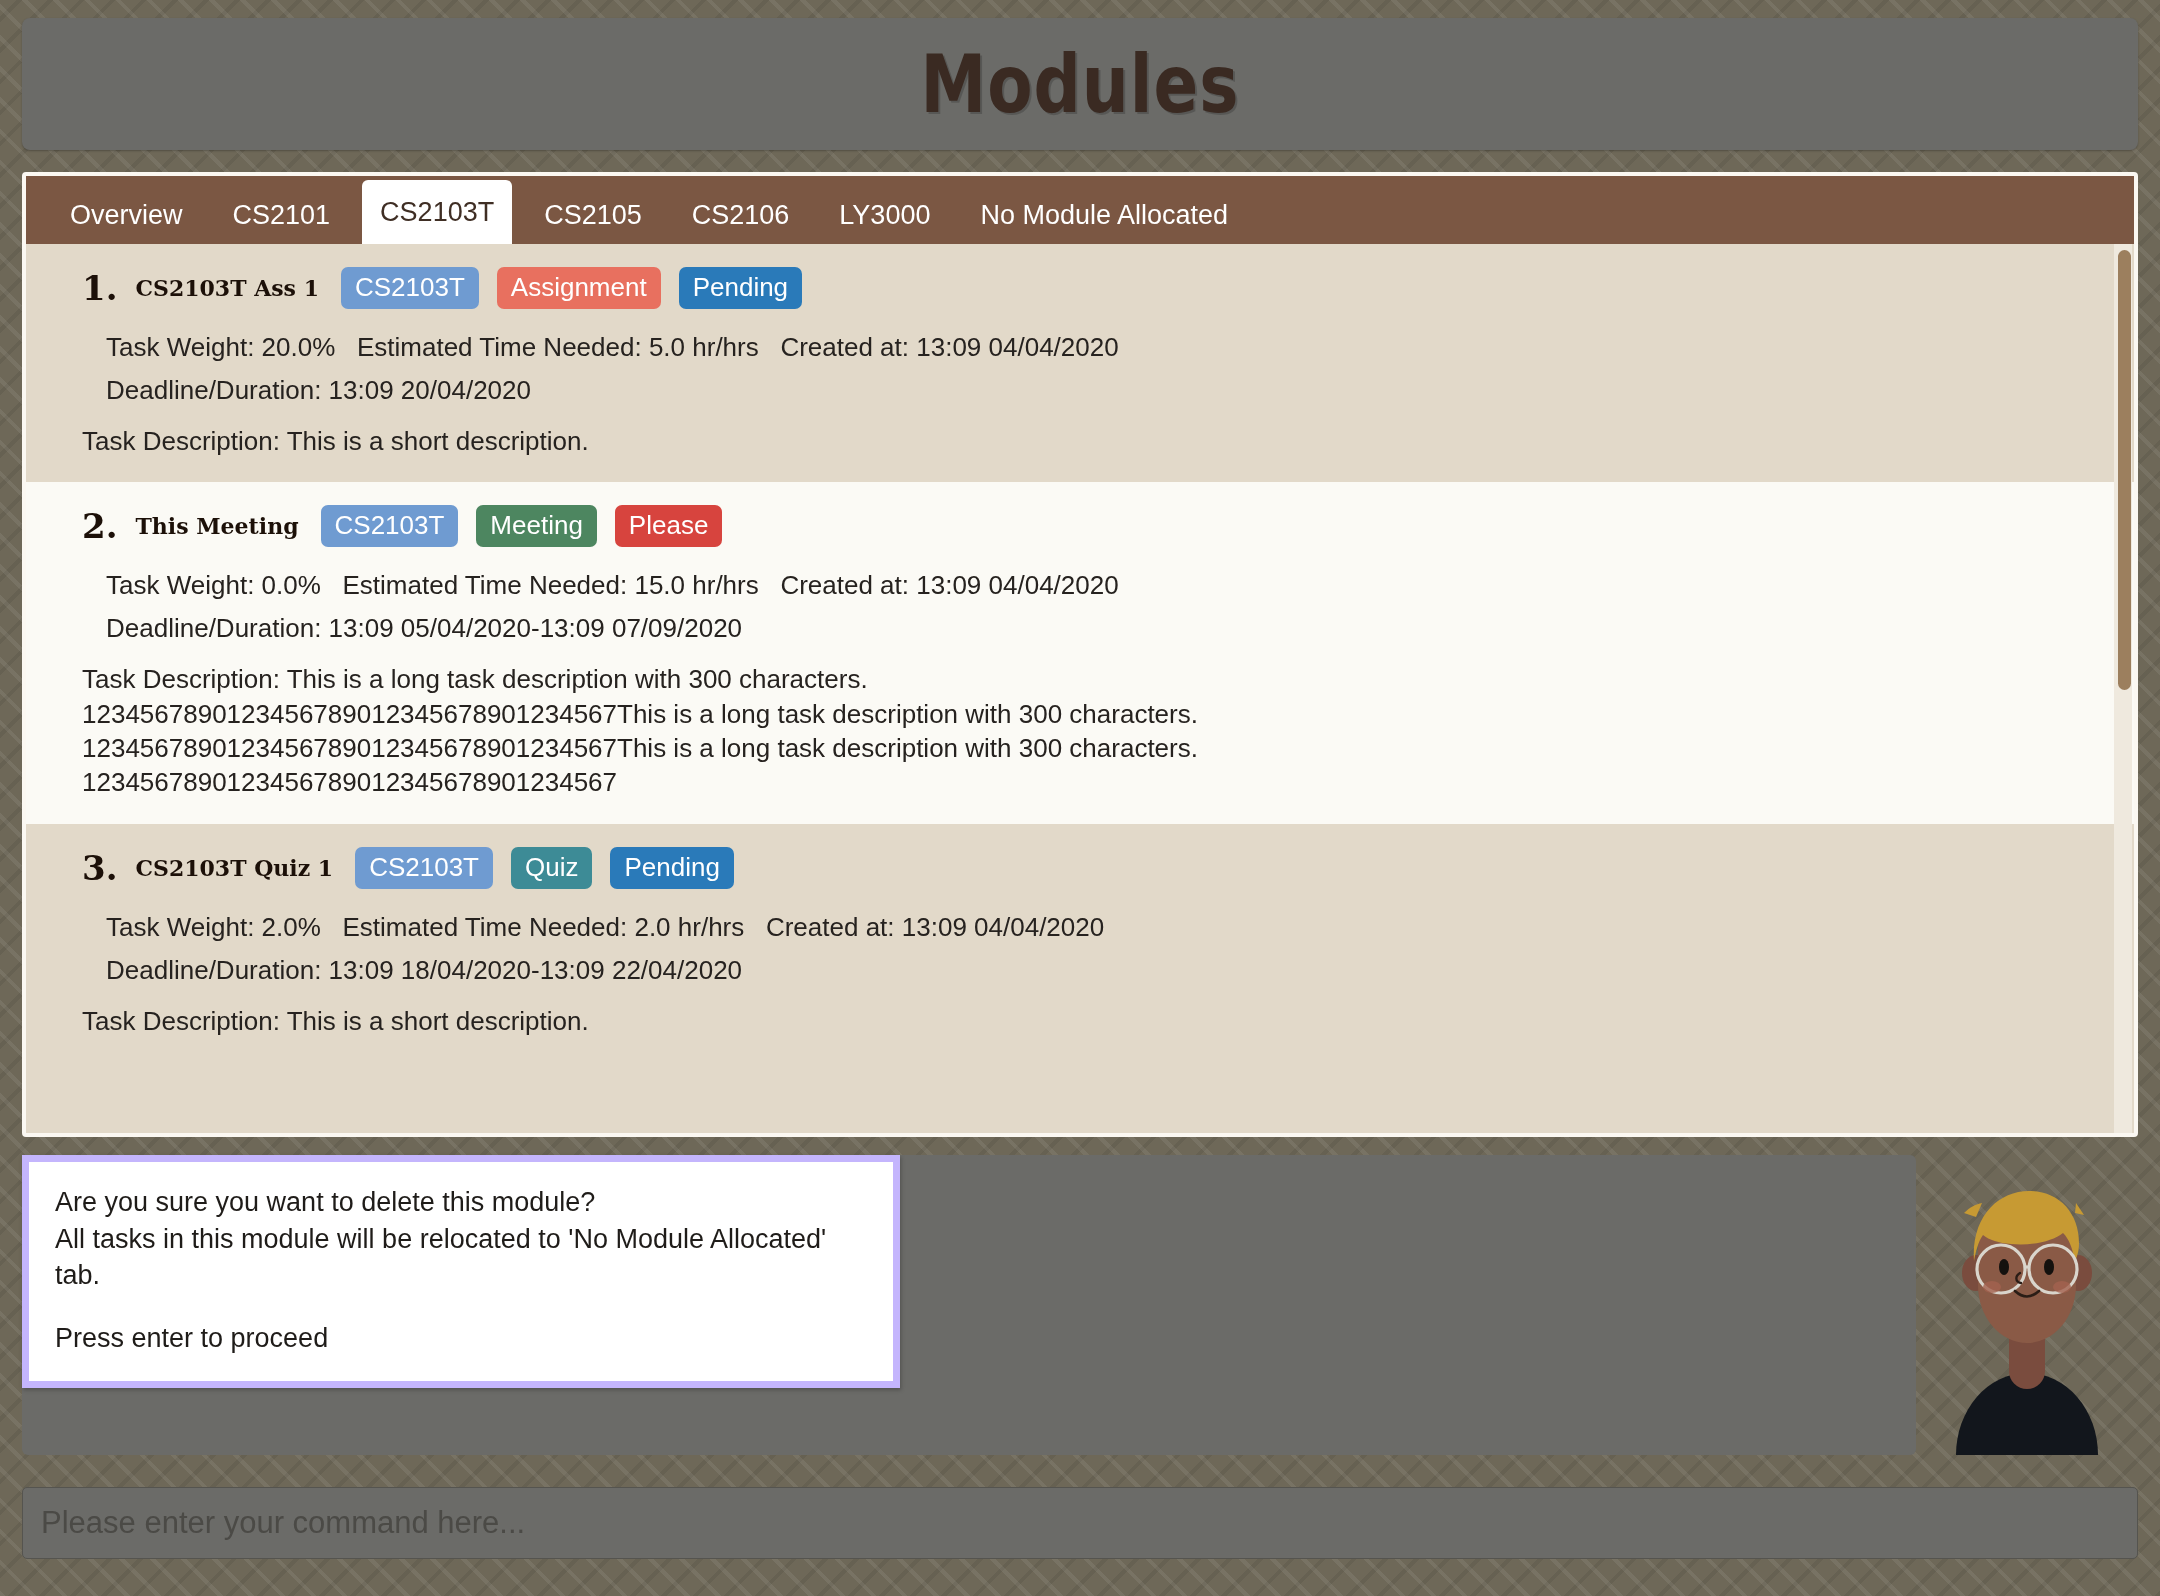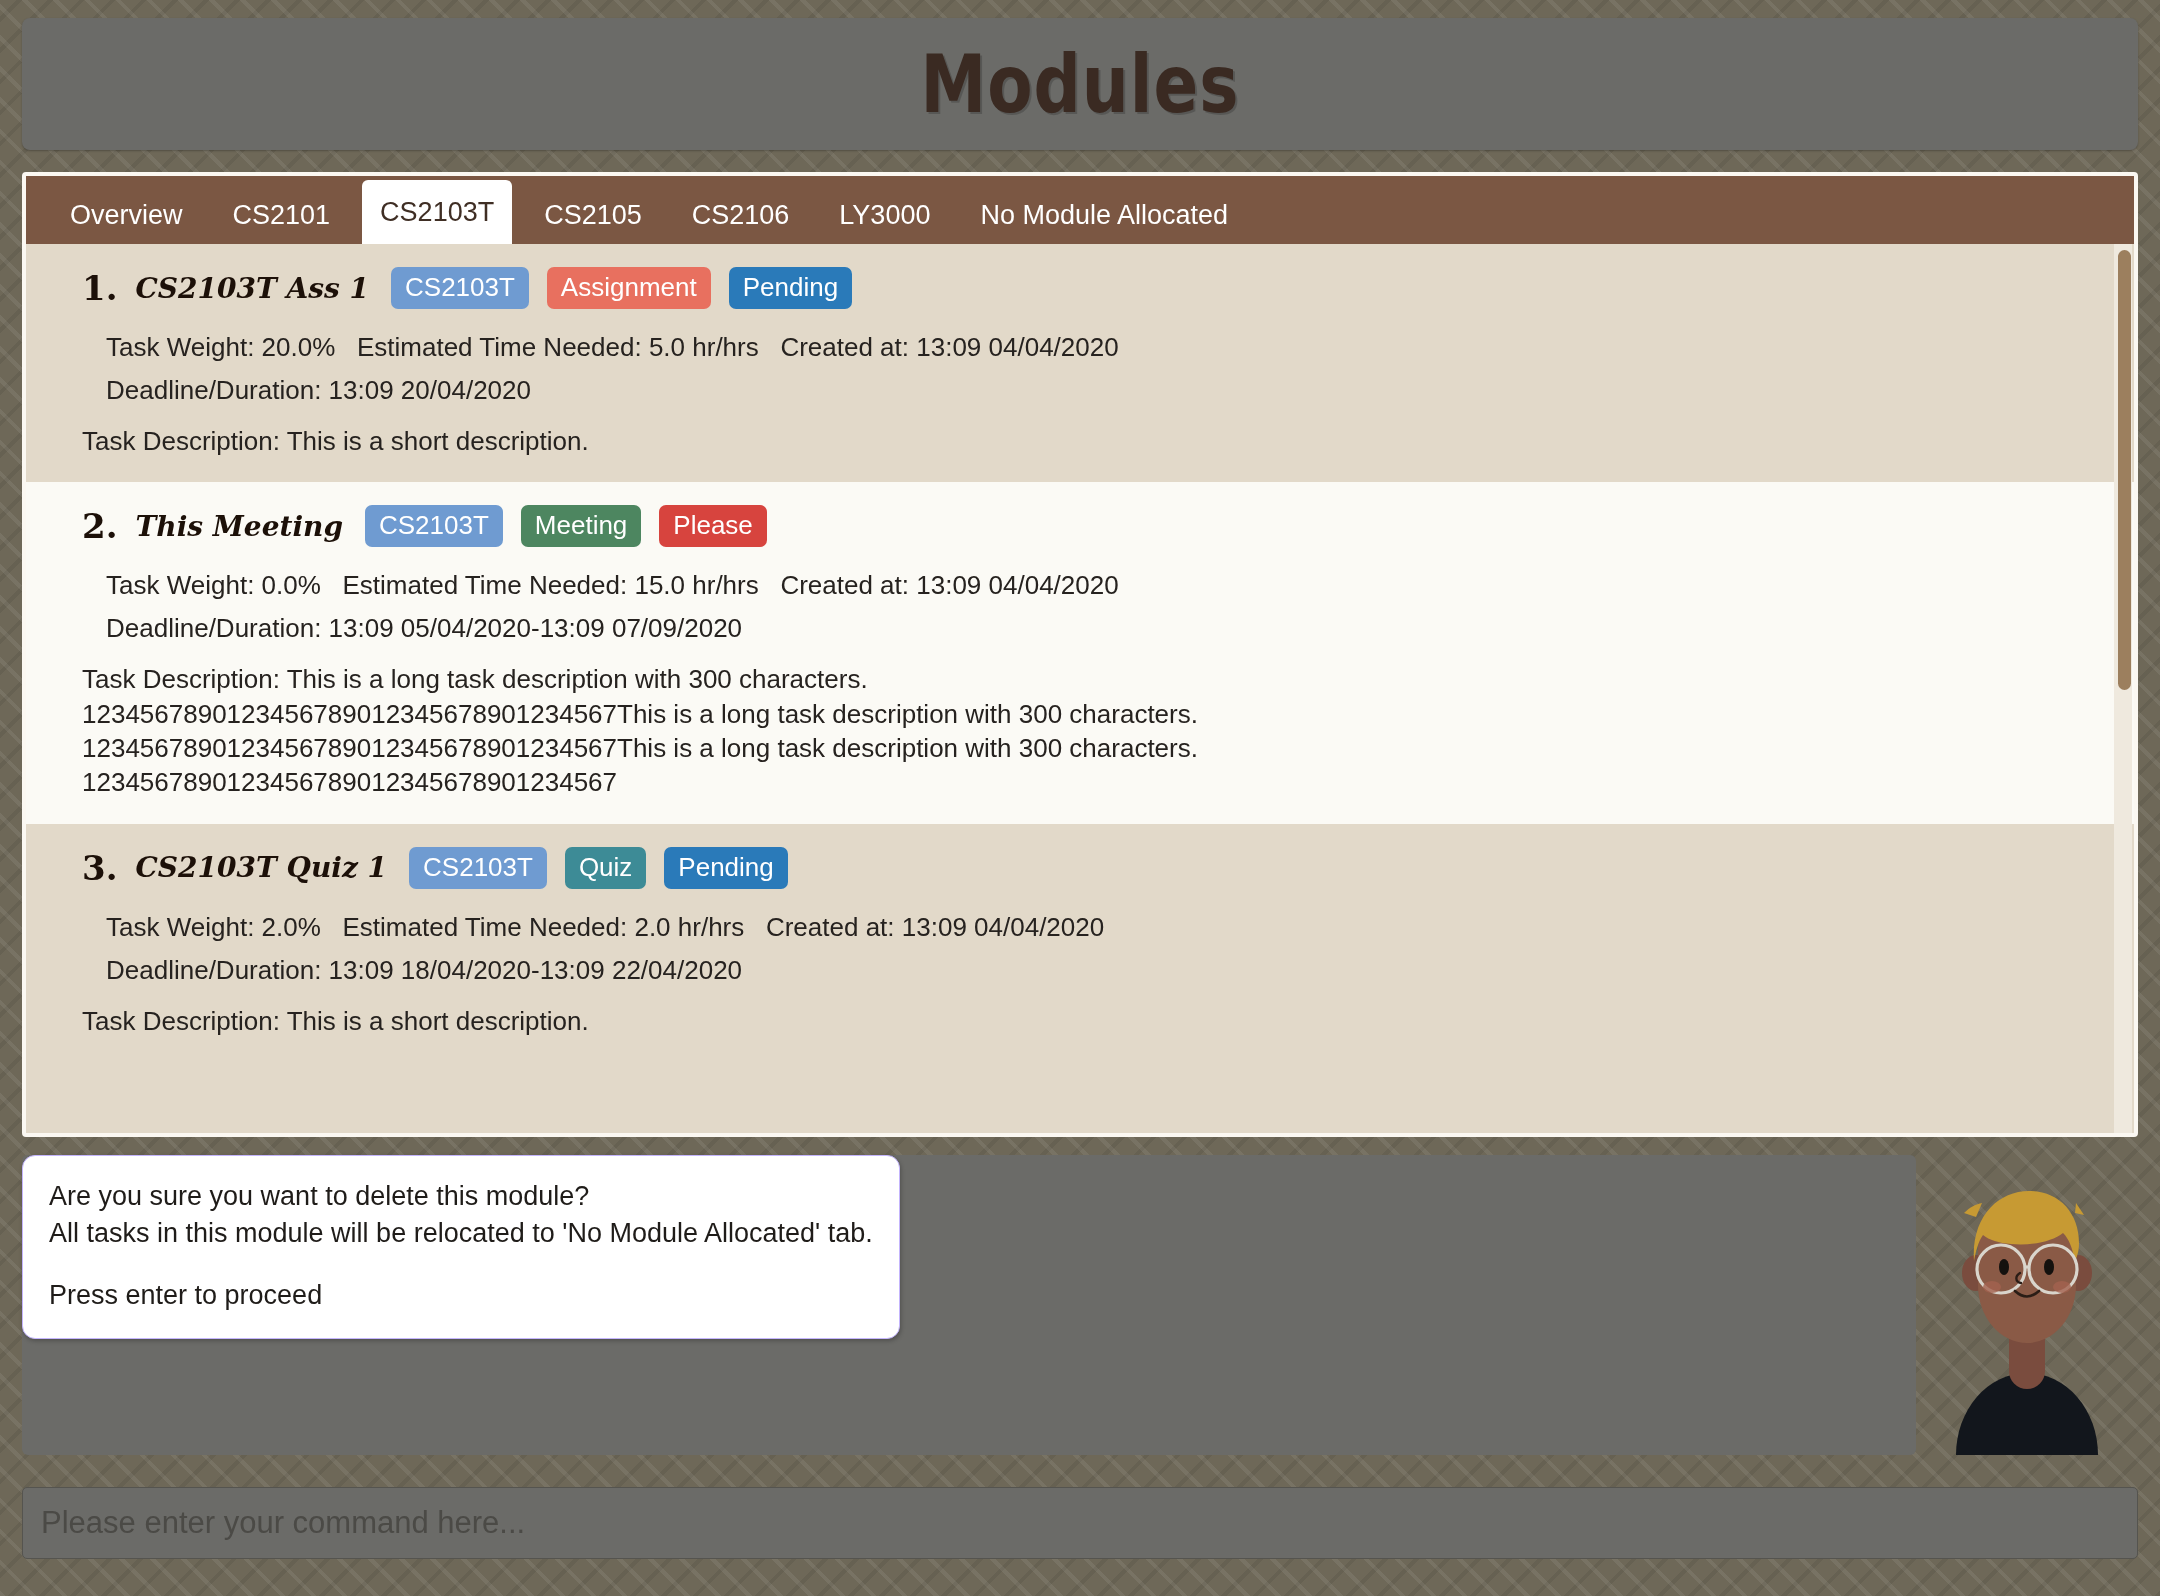--- a/index.html
+++ b/index.html
@@ -115,25 +115,24 @@
   .task-index {
     font-family: "DejaVu Serif", serif;
     font-weight: bold;
     font-size: 34px;
     color: #1c1008;
     margin-right: 18px;
   }
   .task-title {
     font-family: "DejaVu Serif", serif;
     font-weight: bold;
-    font-size: 28px;
+    font-size: 22px;
     color: #1c1008;
     margin-right: 22px;
     white-space: nowrap;
-    font-style: italic;
   }
   .badge {
     font-family: "Liberation Sans", sans-serif;
     font-size: 26px;
     color: #ffffff;
     padding: 7px 14px 9px 14px;
     border-radius: 7px;
     margin-right: 18px;
     white-space: nowrap;
     line-height: 1;
@@ -187,22 +186,22 @@
     background: #6b6b68;
     border-radius: 6px;
     position: relative;
     overflow: visible;
   }
   .dialog {
     position: absolute;
     left: 0; top: 0;
     width: 878px;
     background: #ffffff;
-    border: 1px solid #c4b5fd;
-    border-radius: 13px;
+    border: 7px solid #c4b5fd;
+    border-radius: 0;
     padding: 22px 26px 24px 26px;
     box-shadow: 1px 2px 4px rgba(0,0,0,0.25);
   }
   .dialog-line {
     font-size: 27px;
     color: #1f1c19;
     line-height: 1.36;
     white-space: pre-wrap;
   }
   .dialog-gap { height: 26px; }

